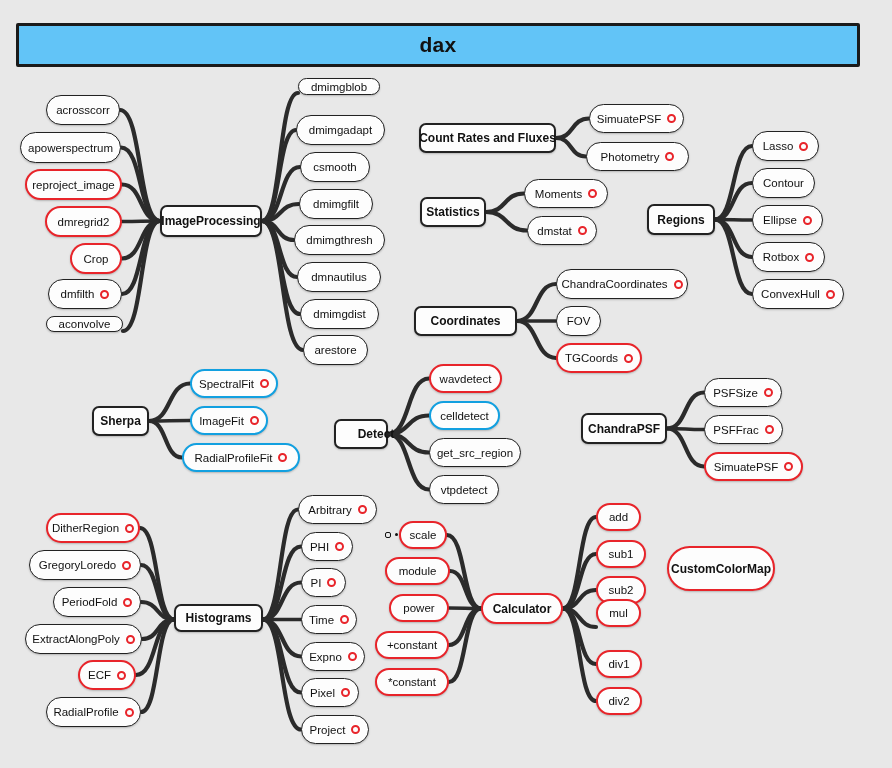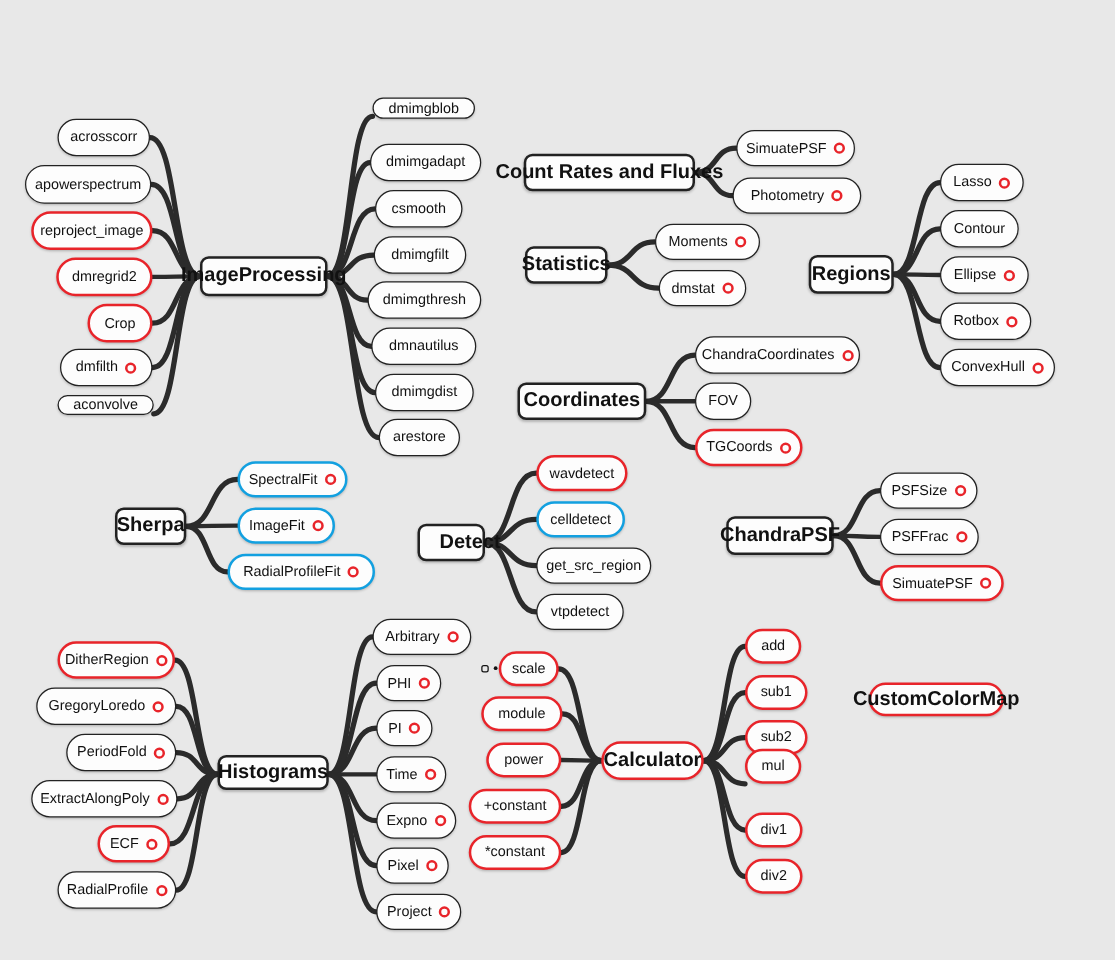--- a/index.html
+++ b/index.html
@@ -38,21 +38,21 @@
     color:#111;
     padding:0 10px;
     box-shadow:0 1px 2px rgba(0,0,0,.22);
   }
   .node.red{border:2.6px solid #e8242a;}
   .node.blue{border:2.6px solid #12a0e0;}
   .node.root{
     border-radius:7px;
     font-weight:bold;
     border-width:2px;
-    font-size:16px;
+    font-size:12px;
     text-align:center;
   }
   .node.root.red{border-radius:999px;border:2.6px solid #e8242a;}
   .node .lbl{display:inline-block;}
   .dot{
     display:inline-block;
     width:9px;height:9px;
     border:2.4px solid #e8242a;
     border-radius:50%;
     margin-left:6px;
@@ -66,20 +66,23 @@
   }
   .chain i{
     display:block;width:6px;height:6px;border:1.6px solid #111;border-radius:2px;box-sizing:border-box;
   }
   .chain i.b{width:3px;height:3px;border-radius:50%;background:#111;border:none;}
 </style>
 </head>
 <body>
 
 <div id="stage">
+  <div class="title-bar">
+    <span class="t">dax</span>
+  </div>
   <svg id="edges">
       <path d="M 120 110 C 142 110, 138 221, 160 221" fill="none" stroke="#2b2b2b" stroke-width="4.2" stroke-linecap="round"></path>
       <path d="M 121 147.5 C 142.45 147.5, 138.55 221, 160 221" fill="none" stroke="#2b2b2b" stroke-width="4.2" stroke-linecap="round"></path>
       <path d="M 122 184.5 C 142.9 184.5, 139.1 221, 160 221" fill="none" stroke="#2b2b2b" stroke-width="4.2" stroke-linecap="round"></path>
       <path d="M 122 221.5 C 142.9 221.5, 139.1 221, 160 221" fill="none" stroke="#2b2b2b" stroke-width="3.5" stroke-linecap="round"></path>
       <path d="M 122 258.5 C 142.9 258.5, 139.1 221, 160 221" fill="none" stroke="#2b2b2b" stroke-width="4.2" stroke-linecap="round"></path>
       <path d="M 122 294 C 142.9 294, 139.1 221, 160 221" fill="none" stroke="#2b2b2b" stroke-width="4.2" stroke-linecap="round"></path>
       <path d="M 123 331 C 143.35 331, 139.65 221, 160 221" fill="none" stroke="#2b2b2b" stroke-width="4.2" stroke-linecap="round"></path>
       <path d="M 298 93 C 278.2 93, 281.8 221, 262 221" fill="none" stroke="#2b2b2b" stroke-width="4.2" stroke-linecap="round"></path>
       <path d="M 296 130 C 277.3 130, 280.7 221, 262 221" fill="none" stroke="#2b2b2b" stroke-width="4.2" stroke-linecap="round"></path>
@@ -373,21 +376,21 @@
       </div>
       <div class="node red" style="left: 596px; top: 599px; width: 45px; height: 28px;">
         <span class="lbl">mul</span>
       </div>
       <div class="node red" style="left: 596px; top: 650px; width: 46px; height: 28px;">
         <span class="lbl">div1</span>
       </div>
       <div class="node red" style="left: 596px; top: 687px; width: 46px; height: 28px;">
         <span class="lbl">div2</span>
       </div>
-      <div class="node root red" style="left: 667px; top: 546px; width: 108px; height: 27px; font-weight: bold; margin-left: 28px;">
+      <div class="node root red" style="left: 667px; top: 546px; width: 108px; height: 45px; font-weight: bold;">
         <span class="lbl">CustomColorMap</span>
       </div>
     </div>
 <div class="chain" style="left: 385px; top: 531px;">
       <i></i>
       <i class="b"></i>
     </div>
   </div>
 
 </body></html>

